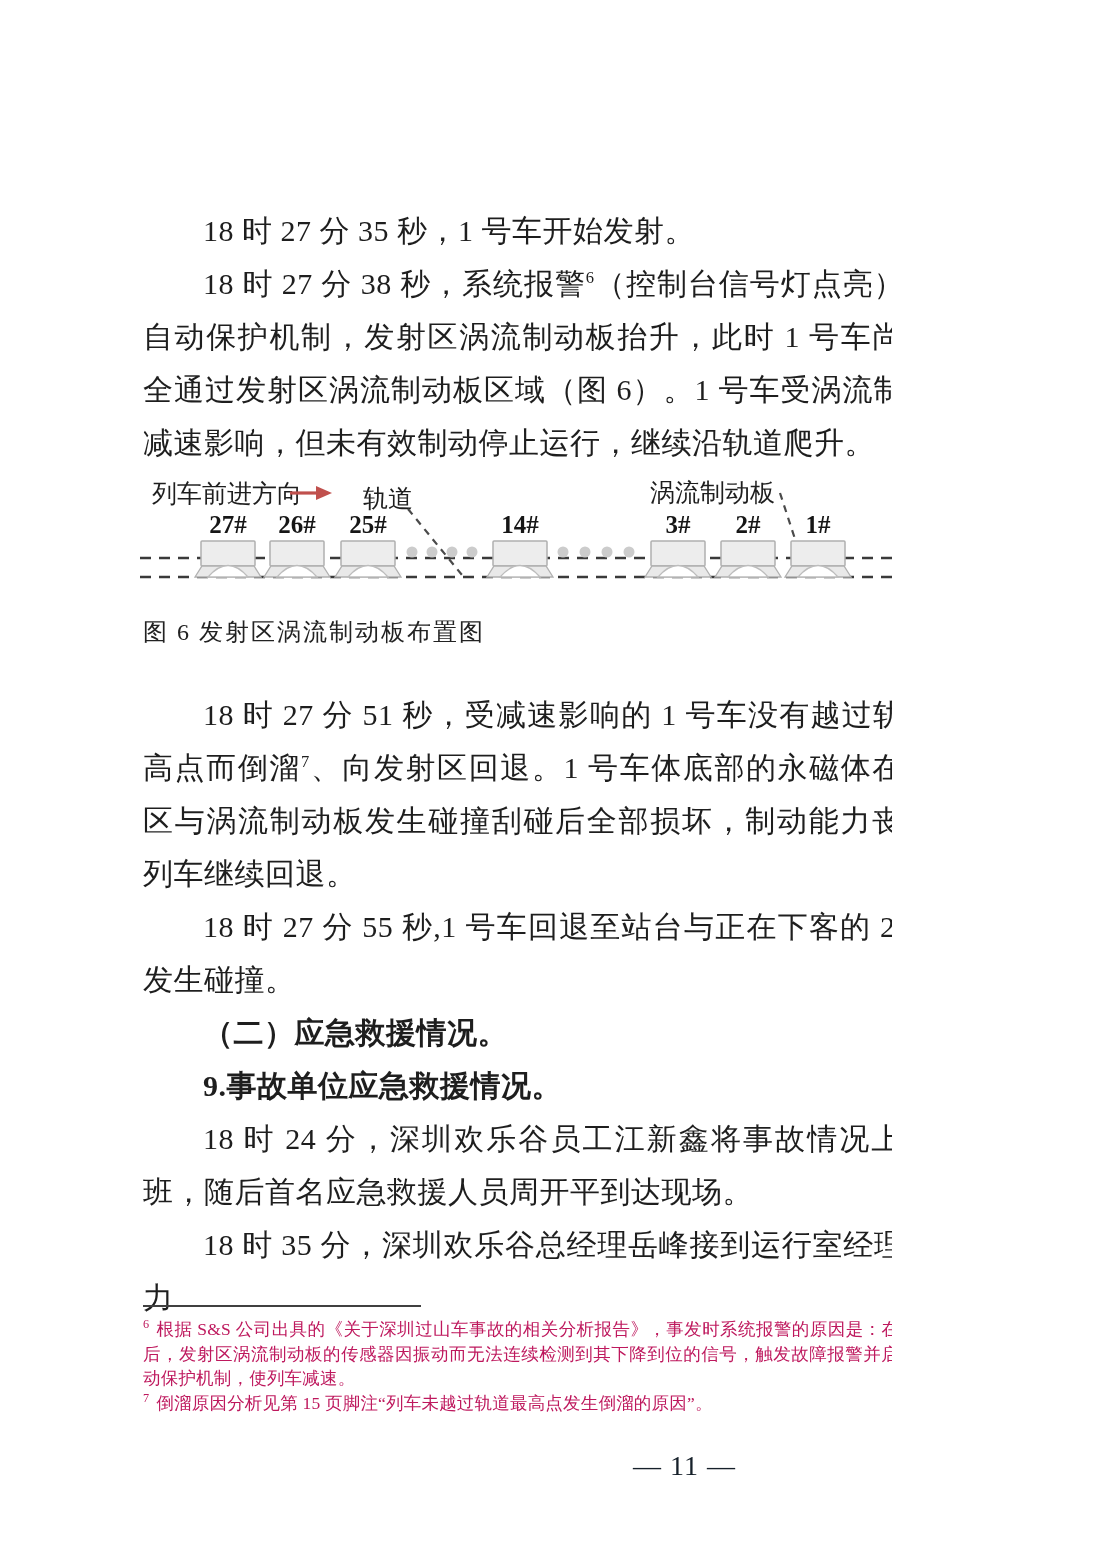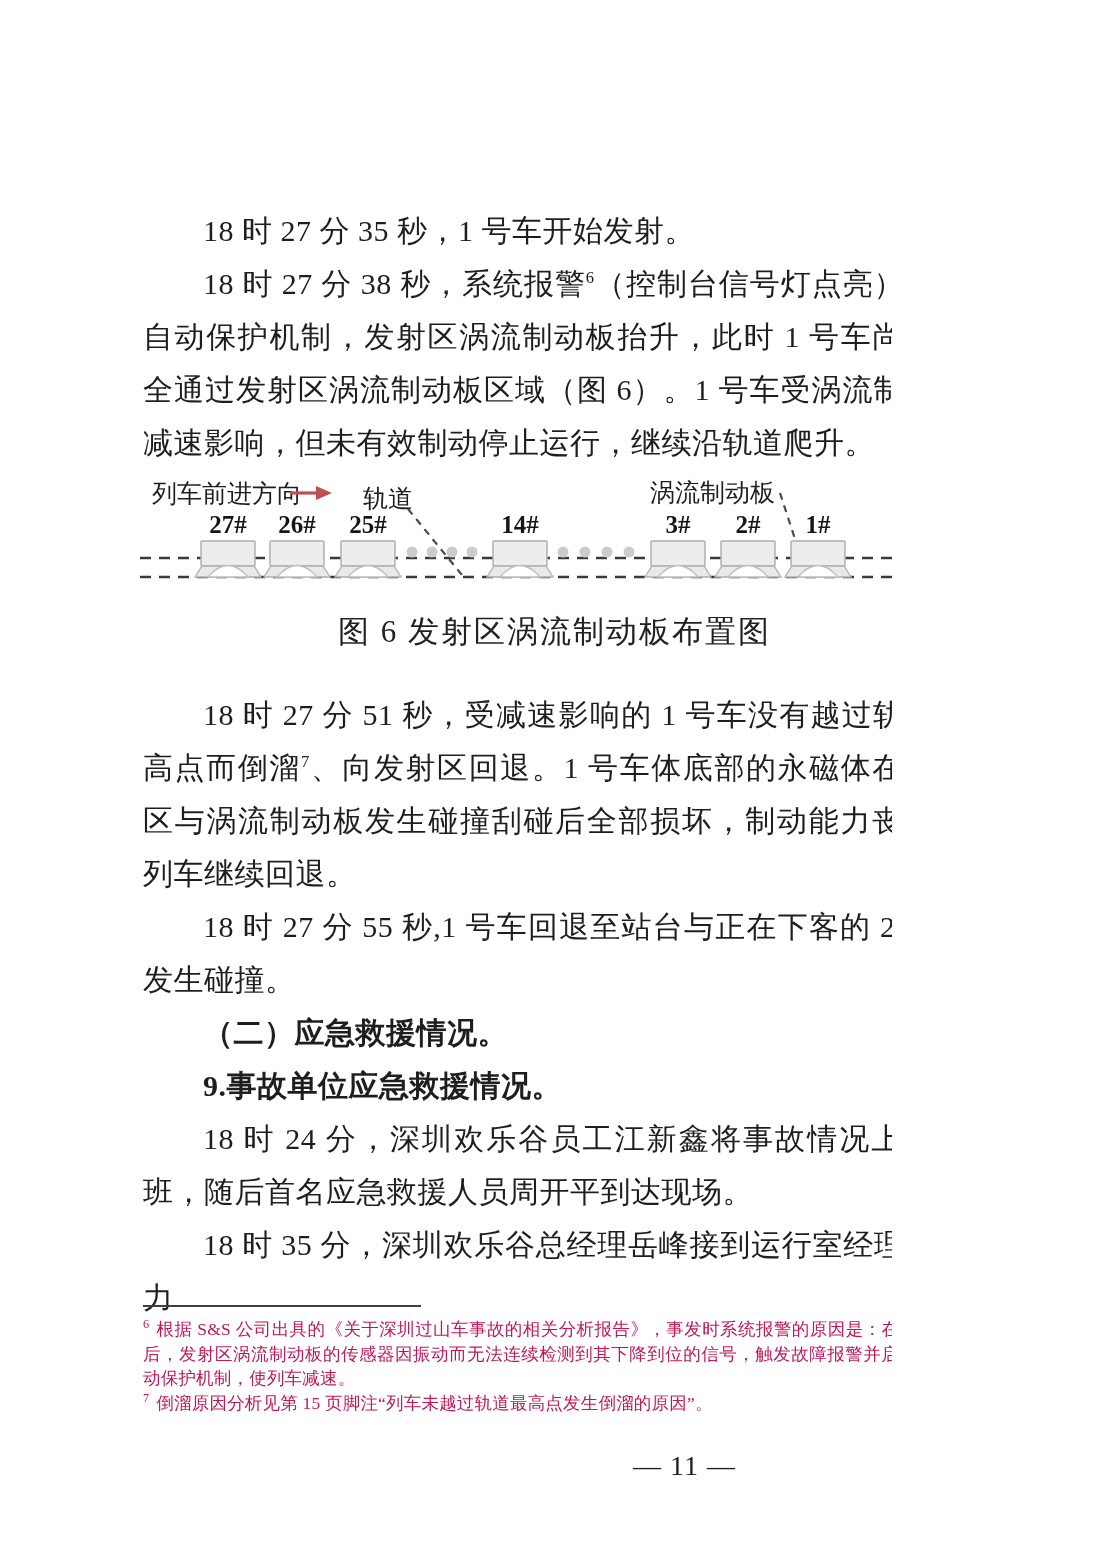--- a/index.html
+++ b/index.html
@@ -20,22 +20,22 @@
   }
   p.body-para sup{font-size:0.55em;line-height:0;}
   h3.sec-heading,h4.sub-heading{
     margin:0;font-size:30px;line-height:53px;
     font-weight:700;text-indent:2em;letter-spacing:0.5px;
   }
   .figure-block{position:relative;height:140px;margin:0 0 0 -3px;}
   .figure-block svg text{font-family:"Liberation Serif","DejaVu Serif",serif;}
   .fig-caption{
     margin:6px 0 39px 0;
-    text-align:center;
-    font-size:31px;line-height:34px;
+    text-align:left;
+    font-size:24px;line-height:34px;
     letter-spacing:2px;color:#222222;font-weight:500;
   }
   .footnotes{position:absolute;left:143px;width:828px;top:1305px;}
   .fn-rule{width:278px;height:0;border-top:2px solid #404040;margin:0 0 10px 0;}
   p.fn{
     margin:0;font-size:17.5px;line-height:24.5px;
     text-align:justify;color:#be185d;letter-spacing:0.2px;
   }
   p.fn sup{font-size:0.7em;margin-right:7px;line-height:0;}
   .page-number{

